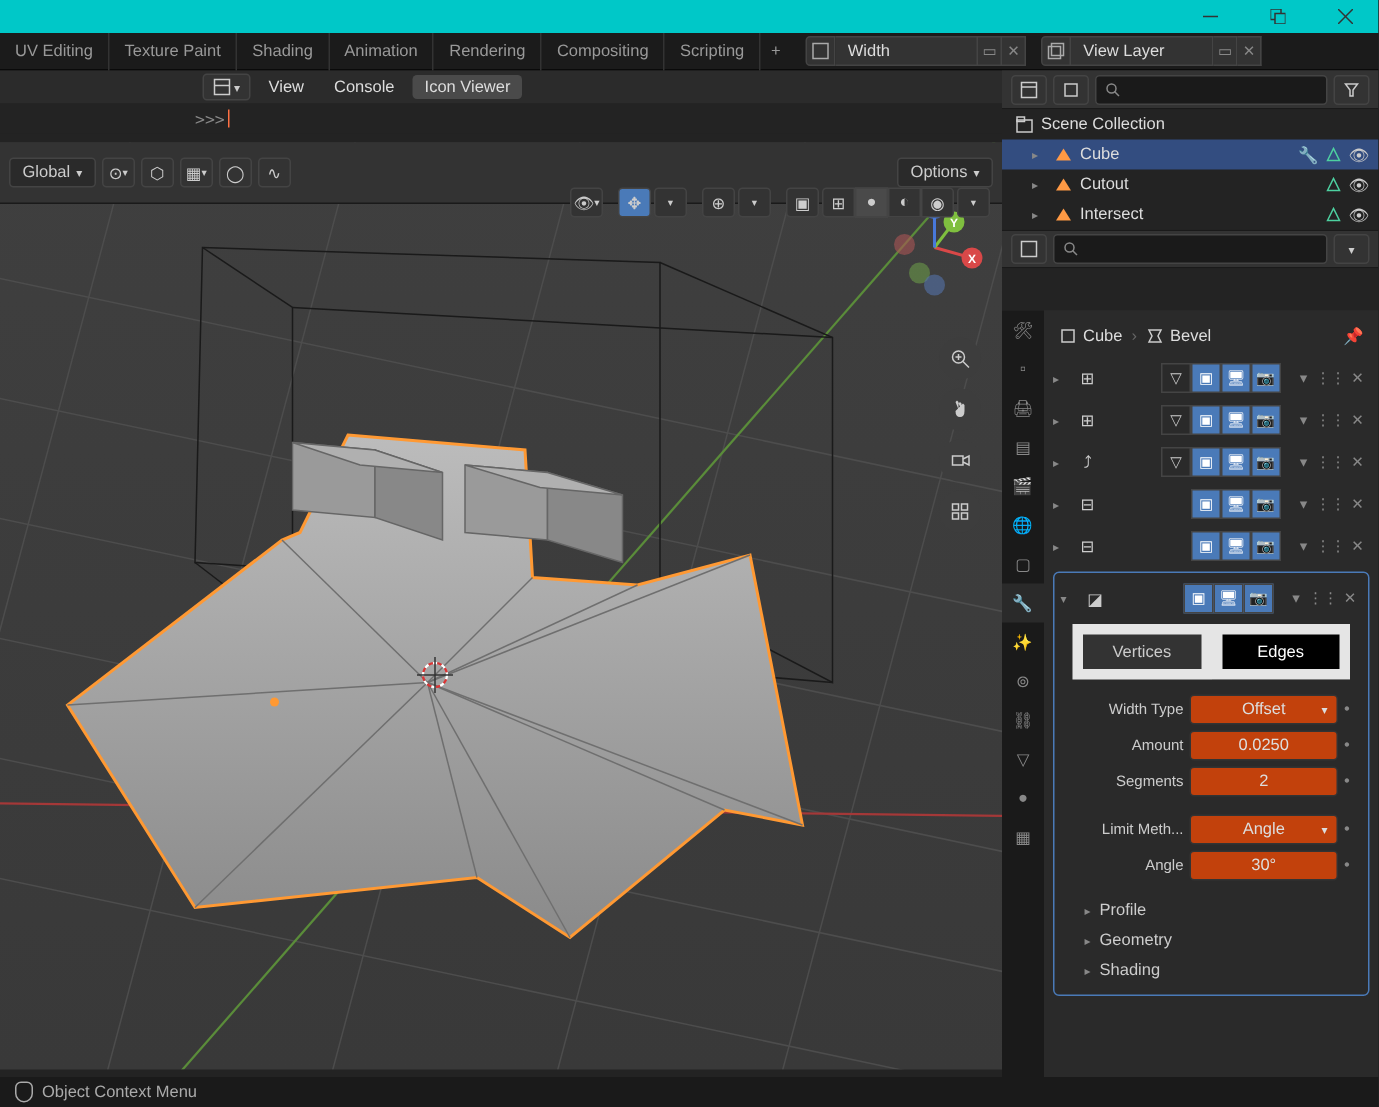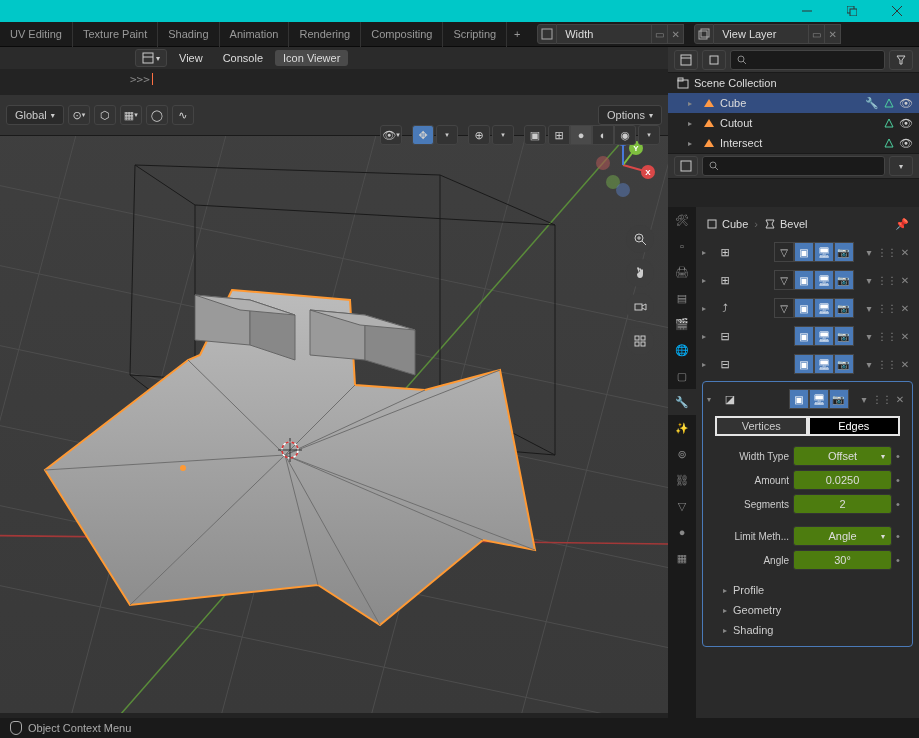--- a/index.html
+++ b/index.html
@@ -87,26 +87,26 @@
 .mod-group { display: flex; margin-left: auto; }
 .mod-group .mb { width: 20px; height: 20px; border: 1px solid #444; display: flex; align-items: center; justify-content: center; font-size: 10px; }
 .mod-group .mb.blue { background: #4a7ab8; color: #fff; }
 .mod-group .mb.dark { background: #2a2a2a; color: #ccc; }
 .mod-tail { display: flex; gap: 2px; margin-left: 4px; }
 .mod-tail .tb { width: 16px; height: 20px; display: flex; align-items: center; justify-content: center; color: #888; font-size: 10px; }
 
 .mod-expanded { border: 1px solid #4a7ab8; border-radius: 4px; padding: 6px 4px; background: #2a2a2a; }
 .mod-expanded .mod-row { margin-bottom: 6px; }
 .tab-pair { display: flex; margin: 0 8px 8px; }
-.tab-pair .tp { flex: 1; height: 20px; display: flex; align-items: center; justify-content: center; border: 2px solid #e5e5e5; }
+.tab-pair .tp { flex: 1; height: 37px; display: flex; align-items: center; justify-content: center; border: 7px solid #e5e5e5; }
 .tab-pair .tp.active { background: #000000; color: #fff; }
 .tab-pair .tp:not(.active) { background: #333; color: #ccc; }
 .prop-row { display: flex; align-items: center; height: 24px; gap: 4px; padding: 0 4px; }
 .prop-label { width: 78px; text-align: right; color: #ccc; font-size: 10px; }
-.prop-field { flex: 1; height: 20px; background: #4d7c0f; border: 1px solid #333; border-radius: 3px; display: flex; align-items: center; justify-content: center; color: #ddd; position: relative; }
+.prop-field { flex: 1; height: 20px; background: #c2410c; border: 1px solid #333; border-radius: 3px; display: flex; align-items: center; justify-content: center; color: #ddd; position: relative; }
 .prop-field.dropdown::after { content: "▾"; position: absolute; right: 6px; font-size: 8px; }
 .prop-dot { width: 8px; color: #888; }
 .sub-panel { display: flex; align-items: center; height: 20px; padding-left: 16px; gap: 6px; color: #ccc; }
 .sub-panel .arrow { font-size: 8px; color: #888; }
 
 
 .statusbar { position: absolute; bottom: 0; left: 0; right: 0; height: 20px; background: #1a1a1a; display: flex; align-items: center; padding: 0 10px; color: #aaa; font-size: 10px; margin-top: 16px; }
 .statusbar .left { display: flex; align-items: center; gap: 6px; }
 .statusbar .right { margin-left: auto; }
 .mouse-icon { width: 12px; height: 14px; border: 1px solid #aaa; border-radius: 4px 4px 6px 6px; }

